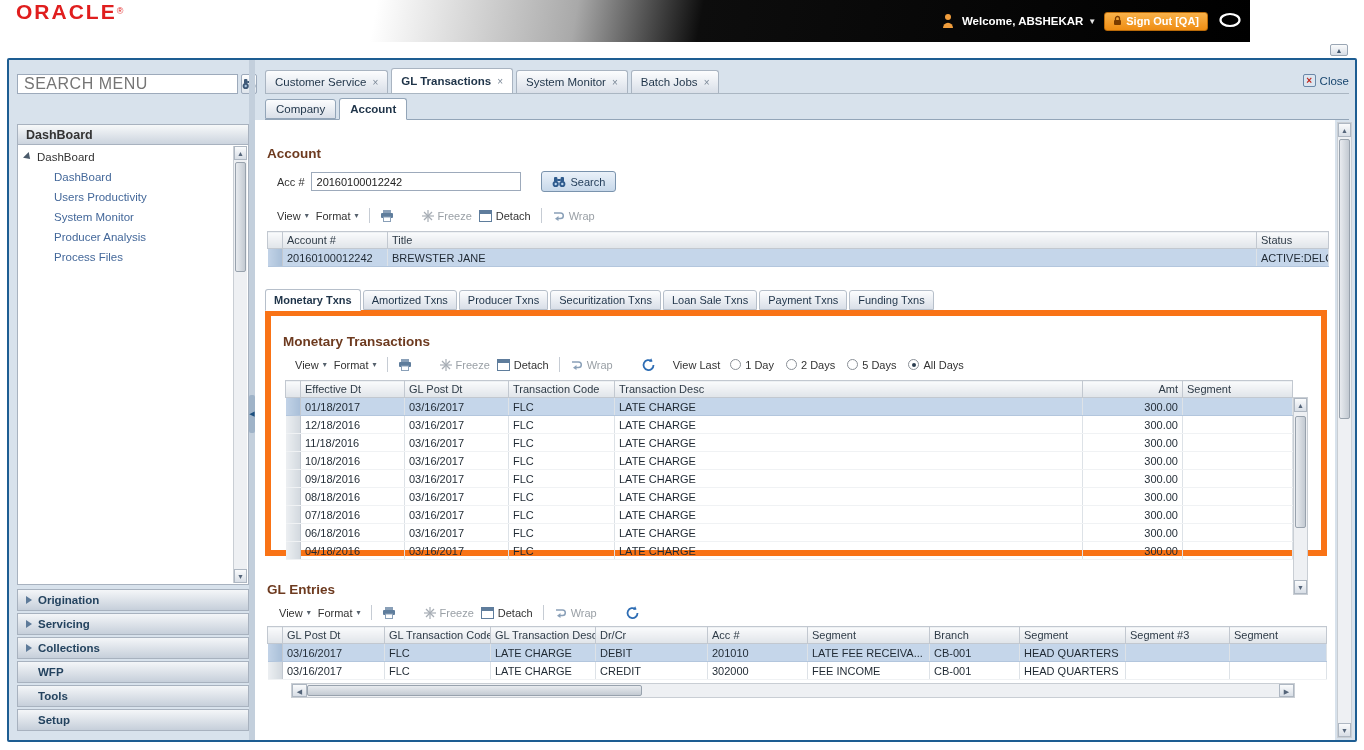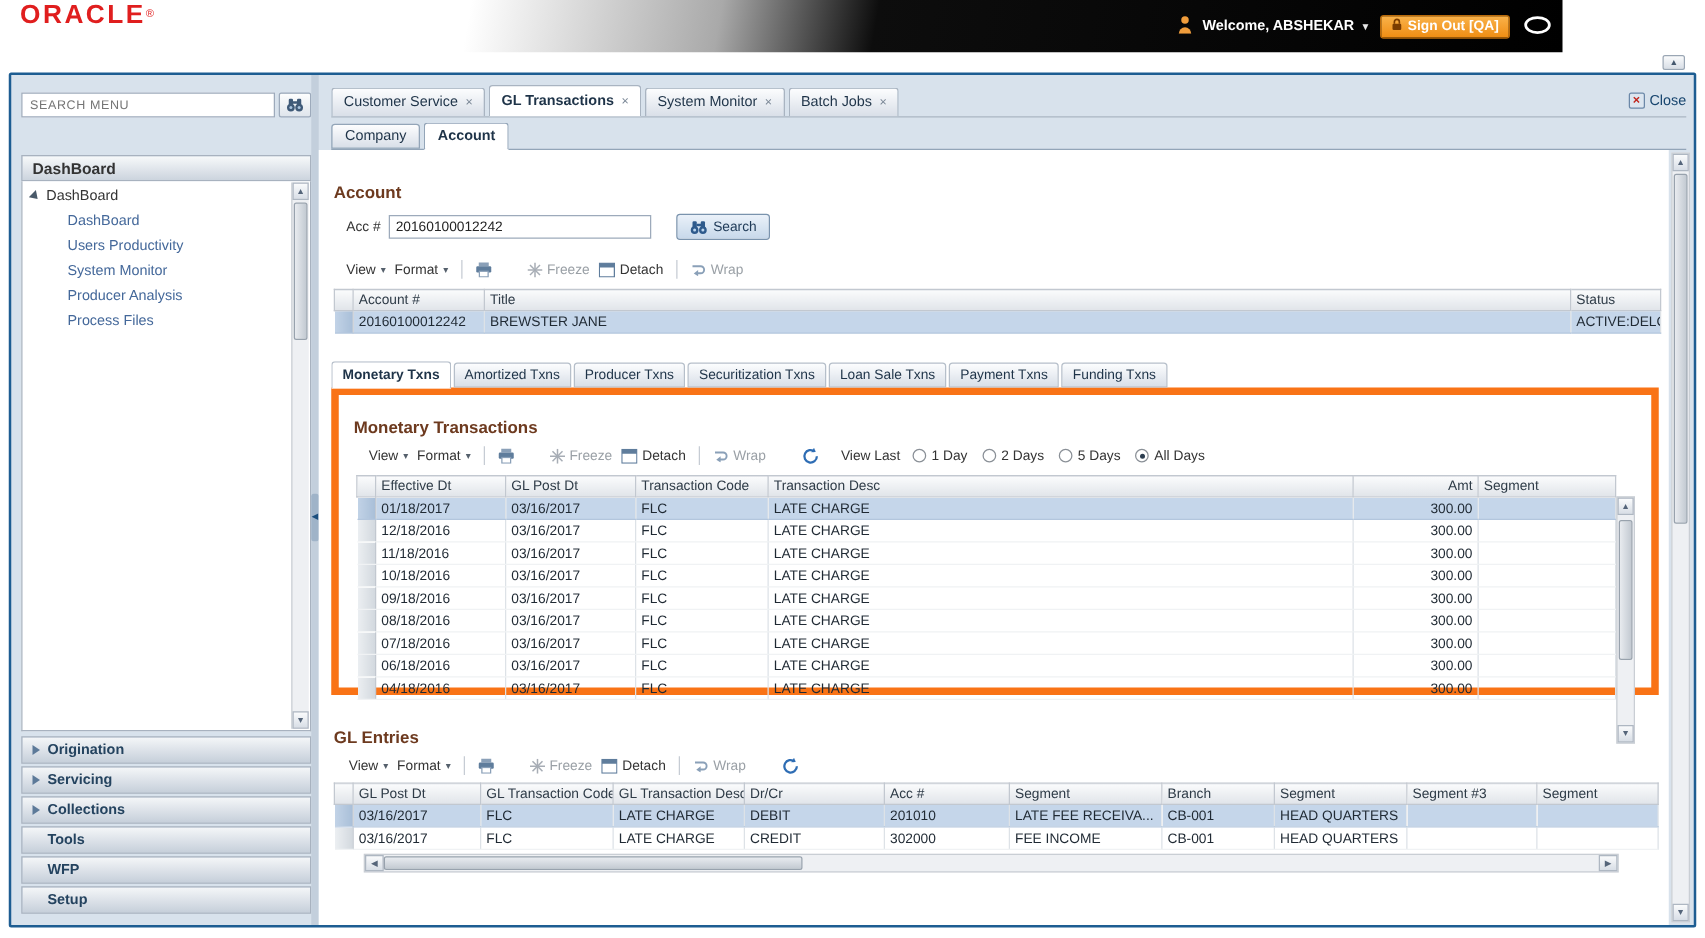--- a/index.html
+++ b/index.html
@@ -27,21 +27,21 @@
     font-size:7px; line-height:11px; color:#44586e; background:linear-gradient(#fafbfc,#d8dee6);
     border:1px solid #9aa6b4; border-radius:2px; cursor:pointer; }
 
   
   .frame { position:absolute; left:7px; top:58px; width:1350px; height:684px;
     border:2px solid #1d5d92; border-radius:2px; background:#d8e2ec; }
 
   
   .sidebar { position:absolute; left:8px; top:14px; width:232px; bottom:6px; }
   .search-row { display:flex; gap:3px; }
-  .search-input { flex:1; height:20px; border:1px solid #9daabb; padding:1px 6px; font-size:10px;
+  .search-input { flex:1; height:20px; border:1px solid #9daabb; padding:1px 6px; font-size:16px;
     color:#8b949e; letter-spacing:0.5px; background:#fff; font-family:"Liberation Sans",sans-serif; }
   .search-btn { width:26px; height:20px; border:1px solid #9daabb; border-radius:2px;
     background:linear-gradient(#fdfefe,#dfe5ec); display:flex; align-items:center; justify-content:center; cursor:pointer; }
   .panel-header { margin-top:30px; height:21px; background:linear-gradient(#f7f9fa,#ccd4de);
     border:1px solid #a8b2bf; display:flex; align-items:center; padding:0 8px;
     font-size:12.5px; font-weight:bold; color:#333; }
   .tree-box { position:relative; height:440px; background:#fff; border:1px solid #a8b2bf; border-top:none; overflow:hidden; }
   .tree-root { display:flex; align-items:center; gap:5px; padding:6px 0 4px 6px; font-size:11.5px; color:#333; cursor:pointer; }
   .tree-caret { width:0; height:0; border-left:4px solid transparent; border-right:4px solid transparent;
     border-top:6px solid #4a5a6a; transform:rotate(-45deg); }
@@ -254,26 +254,26 @@
           <span class="acc-label">Servicing</span>
         </div>
 
         <div class="acc">
           <span class="tri"></span>
           <span class="acc-label">Collections</span>
         </div>
 
         <div class="acc">
           <span class="tri" style="visibility: hidden;"></span>
-          <span class="acc-label">Tools</span>
+          <span class="acc-label">WFP</span>
         </div>
 
         <div class="acc">
           <span class="tri" style="visibility: hidden;"></span>
-          <span class="acc-label">WFP</span>
+          <span class="acc-label">Tools</span>
         </div>
 
         <div class="acc">
           <span class="tri" style="visibility: hidden;"></span>
           <span class="acc-label">Setup</span>
         </div>
 
     </div>
   </div>
 

